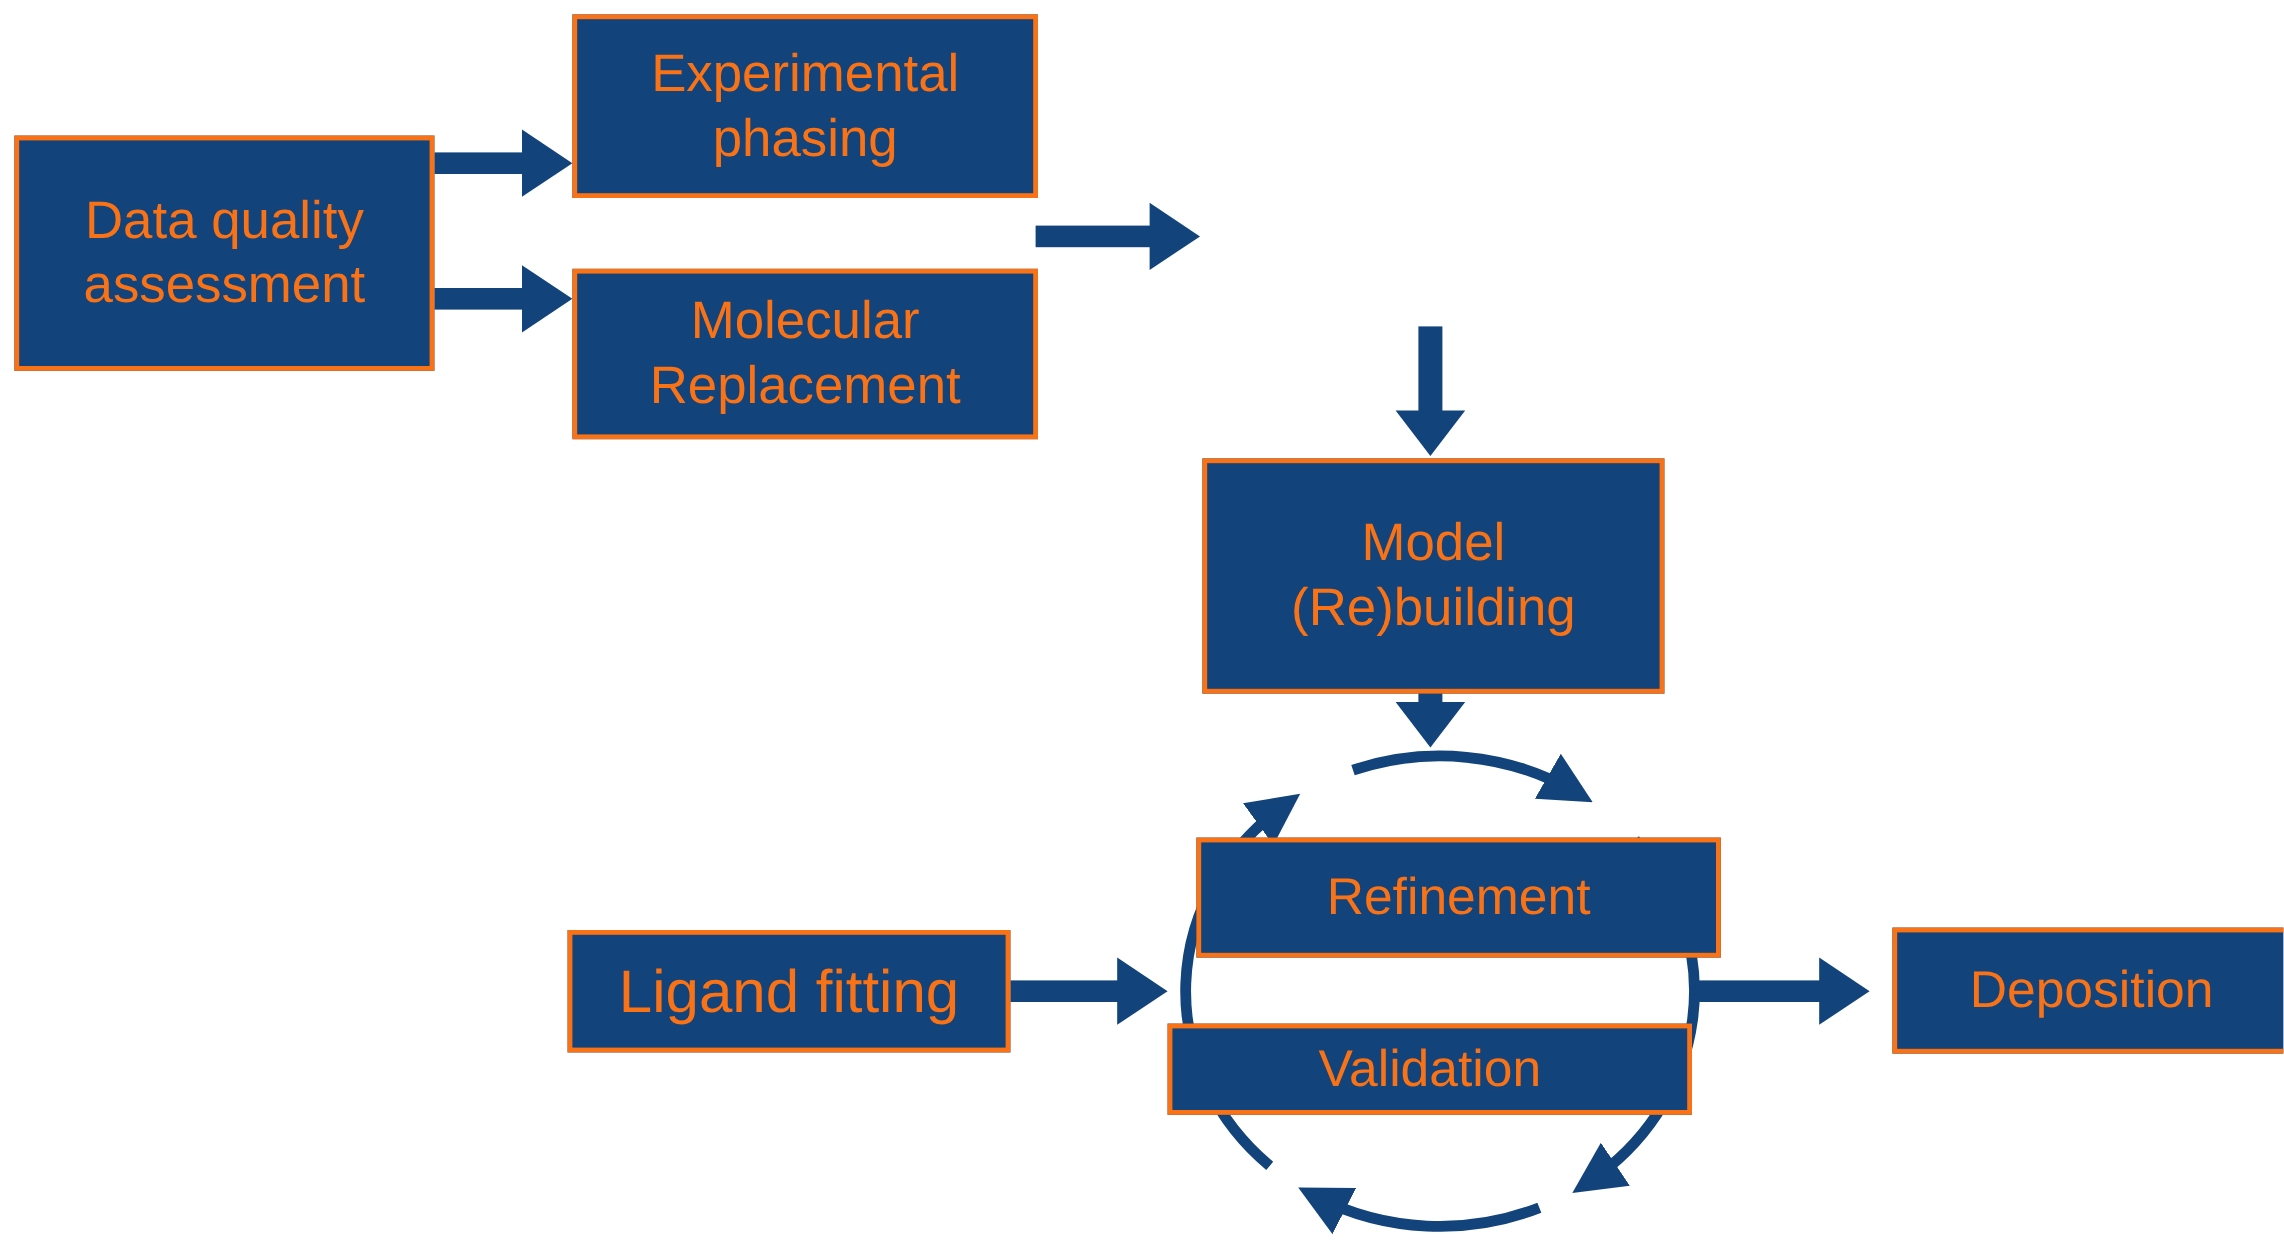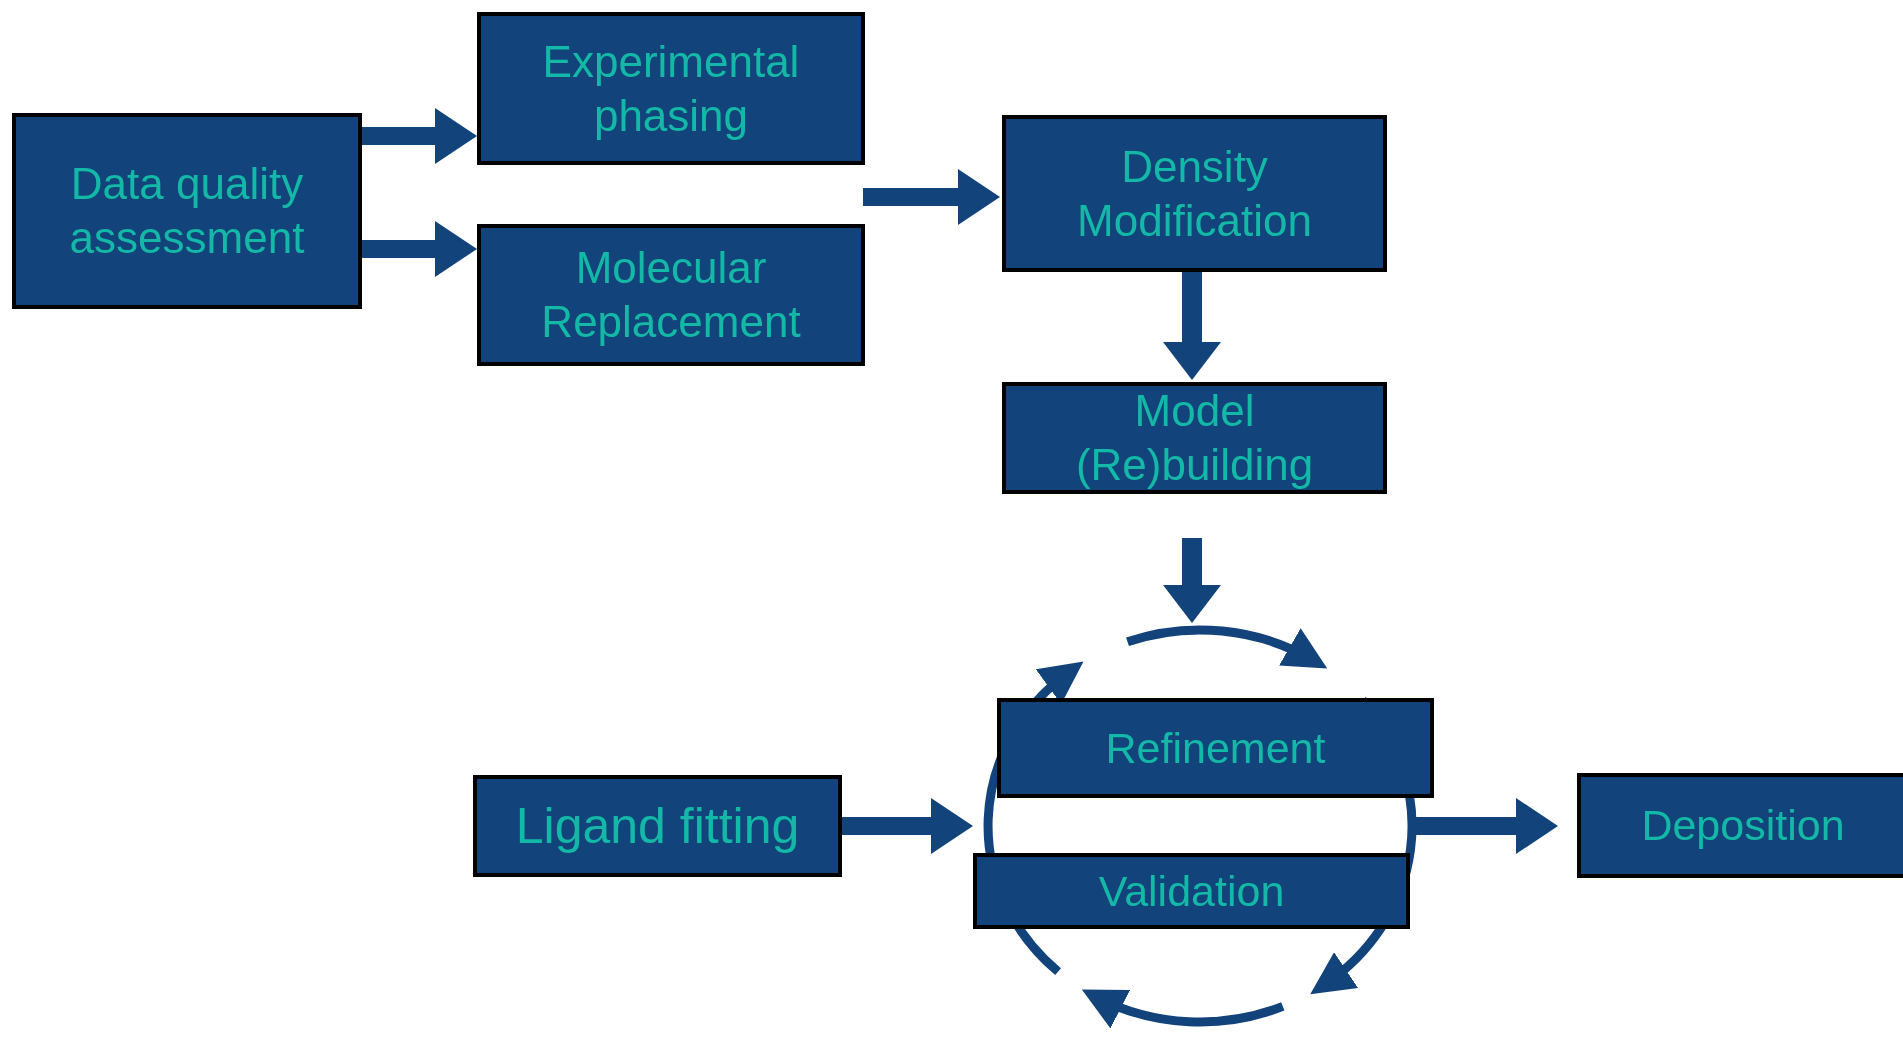--- a/index.html
+++ b/index.html
@@ -10,37 +10,37 @@
   #stage{
     position:relative;
     width:1903px; height:1043px;
     background:#ffffff;
     overflow:hidden;
   }
   .node{
     position:absolute;
     box-sizing:border-box;
     background:#12437B;
-    border:4px solid #000000;
-    color:#14b8a6;
+    border:4px solid #f97316;
+    color:#f97316;
     display:flex;
     align-items:center;
     justify-content:center;
     text-align:center;
     font-size:44px;
     line-height:1.22;
     padding:0 12px;
     z-index:3;
   }
   
   #n-dqa {left:12px;   top:113px; width:350px; height:196px;}
   #n-exp {left:477px;  top:12px;  width:388px; height:153px;}
   #n-mol {left:477px;  top:224px; width:388px; height:142px;}
   #n-den {left:1002px; top:115px; width:385px; height:157px;}
-  #n-mod {left:1002px; top:382px; width:385px; height:112px;}
+  #n-mod {left:1002px; top:382px; width:385px; height:196px;}
   #n-ref {left:973px;  top:698px; width:437px; height:100px; font-size:43px;margin-left:24px;}
   #n-val {left:973px;  top:853px; width:437px; height:76px; font-size:43px;}
   #n-lig {left:473px;  top:775px; width:369px; height:102px; font-size:50px;}
   #n-dep {left:1558px; top:773px; width:332px; height:105px; font-size:43px;margin-left:19px;}
 
   
   .harrow{position:absolute; height:60px; z-index:2;}
   .harrow .shaft{
     position:absolute; left:0; top:21px; height:18px;
     background:#12437B;
@@ -103,21 +103,20 @@
       <path d="M1058.1 971.6 A212 196 0 0 1 1069.5 671.6" marker-end="url(#ah)"></path>
       <path d="M1127.5 641.8 A212 196 0 0 1 1312.3 659.8" marker-end="url(#ah)"></path>
       <path d="M1362.4 700 A212 196 0 0 1 1324.6 984.6" marker-end="url(#ah)"></path>
       <path d="M1282.8 1006.4 A212 196 0 0 1 1097.2 997.4" marker-end="url(#ah)"></path>
     </g>
   </svg>
 
   <div class="node" id="n-dqa">Data quality assessment</div>
   <div class="node" id="n-exp">Experimental phasing</div>
   <div class="node" id="n-mol">Molecular Replacement</div>
-  <div class="node" id="n-den">Density Modification</div>
   <div class="node" id="n-mod">Model (Re)building</div>
   <div class="node" id="n-ref">Refinement</div>
   <div class="node" id="n-val">Validation</div>
   <div class="node" id="n-lig">Ligand fitting</div>
   <div class="node" id="n-dep">Deposition</div>
 
   <div class="harrow" id="arr-dqa-exp">
     <div class="shaft"></div>
     <div class="head"></div>
   </div>

